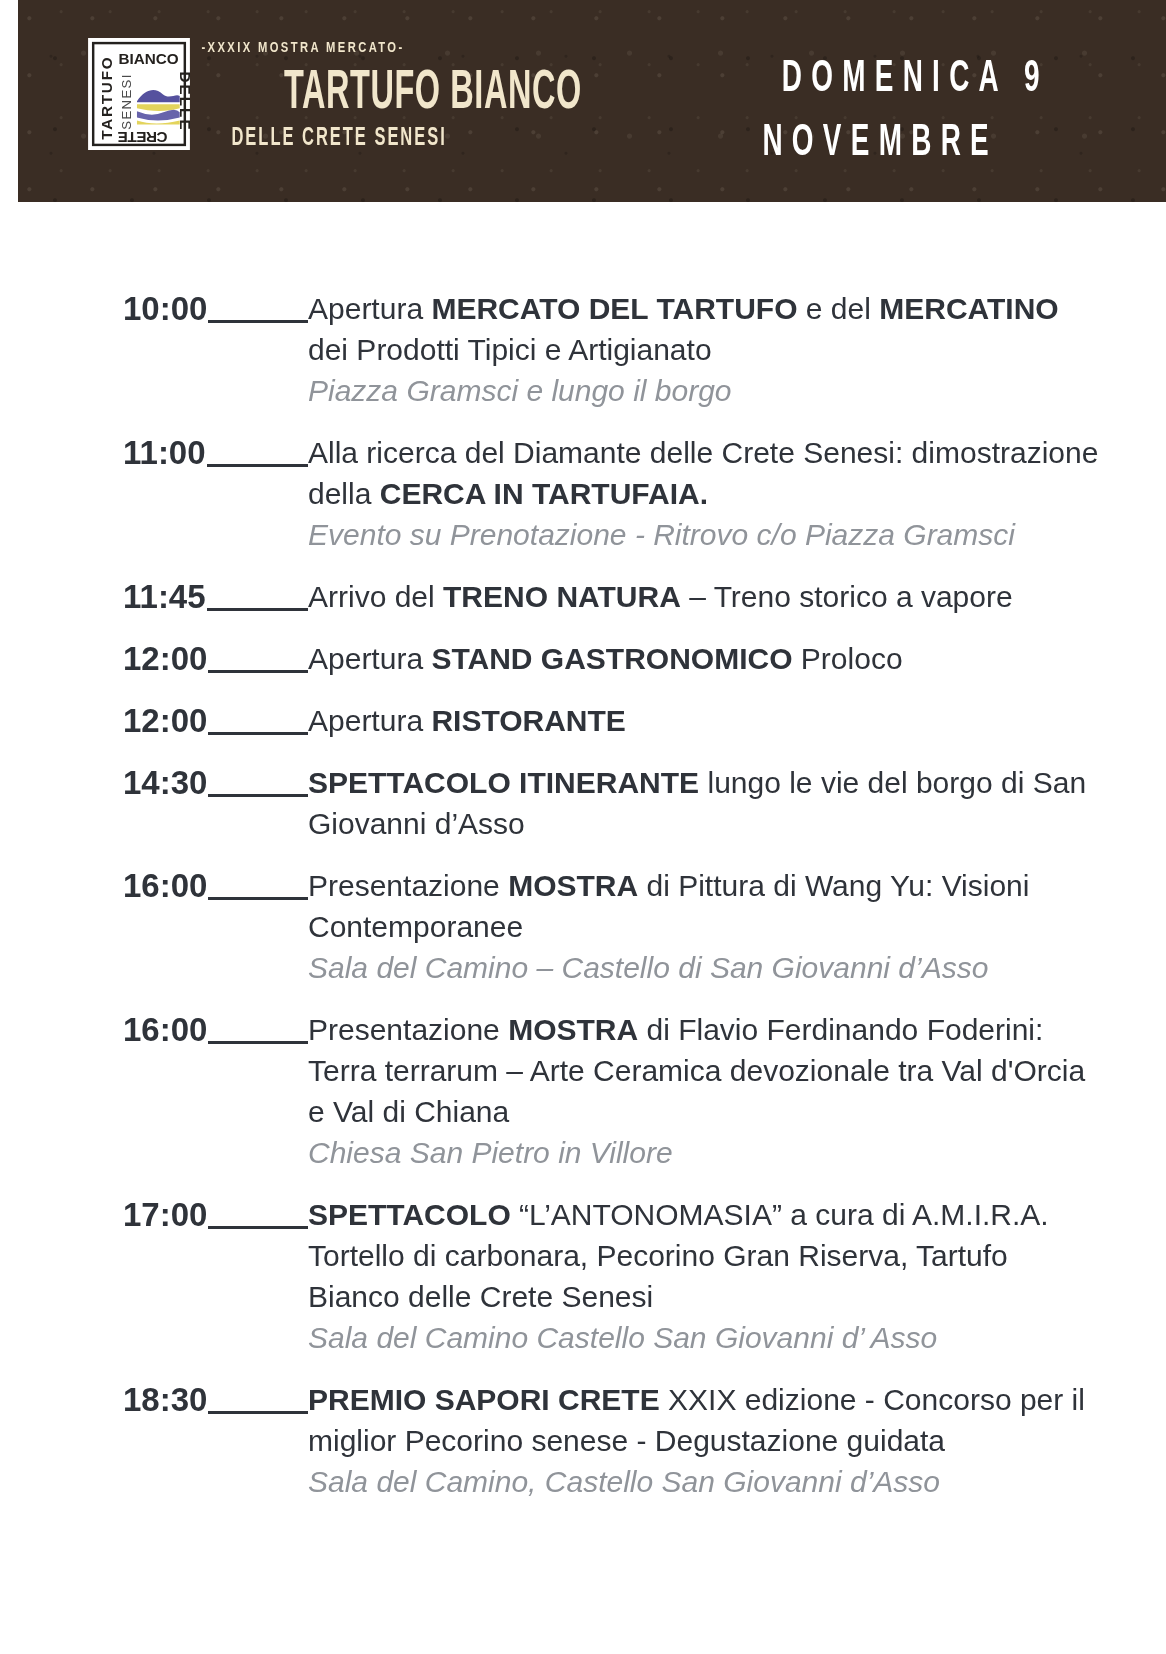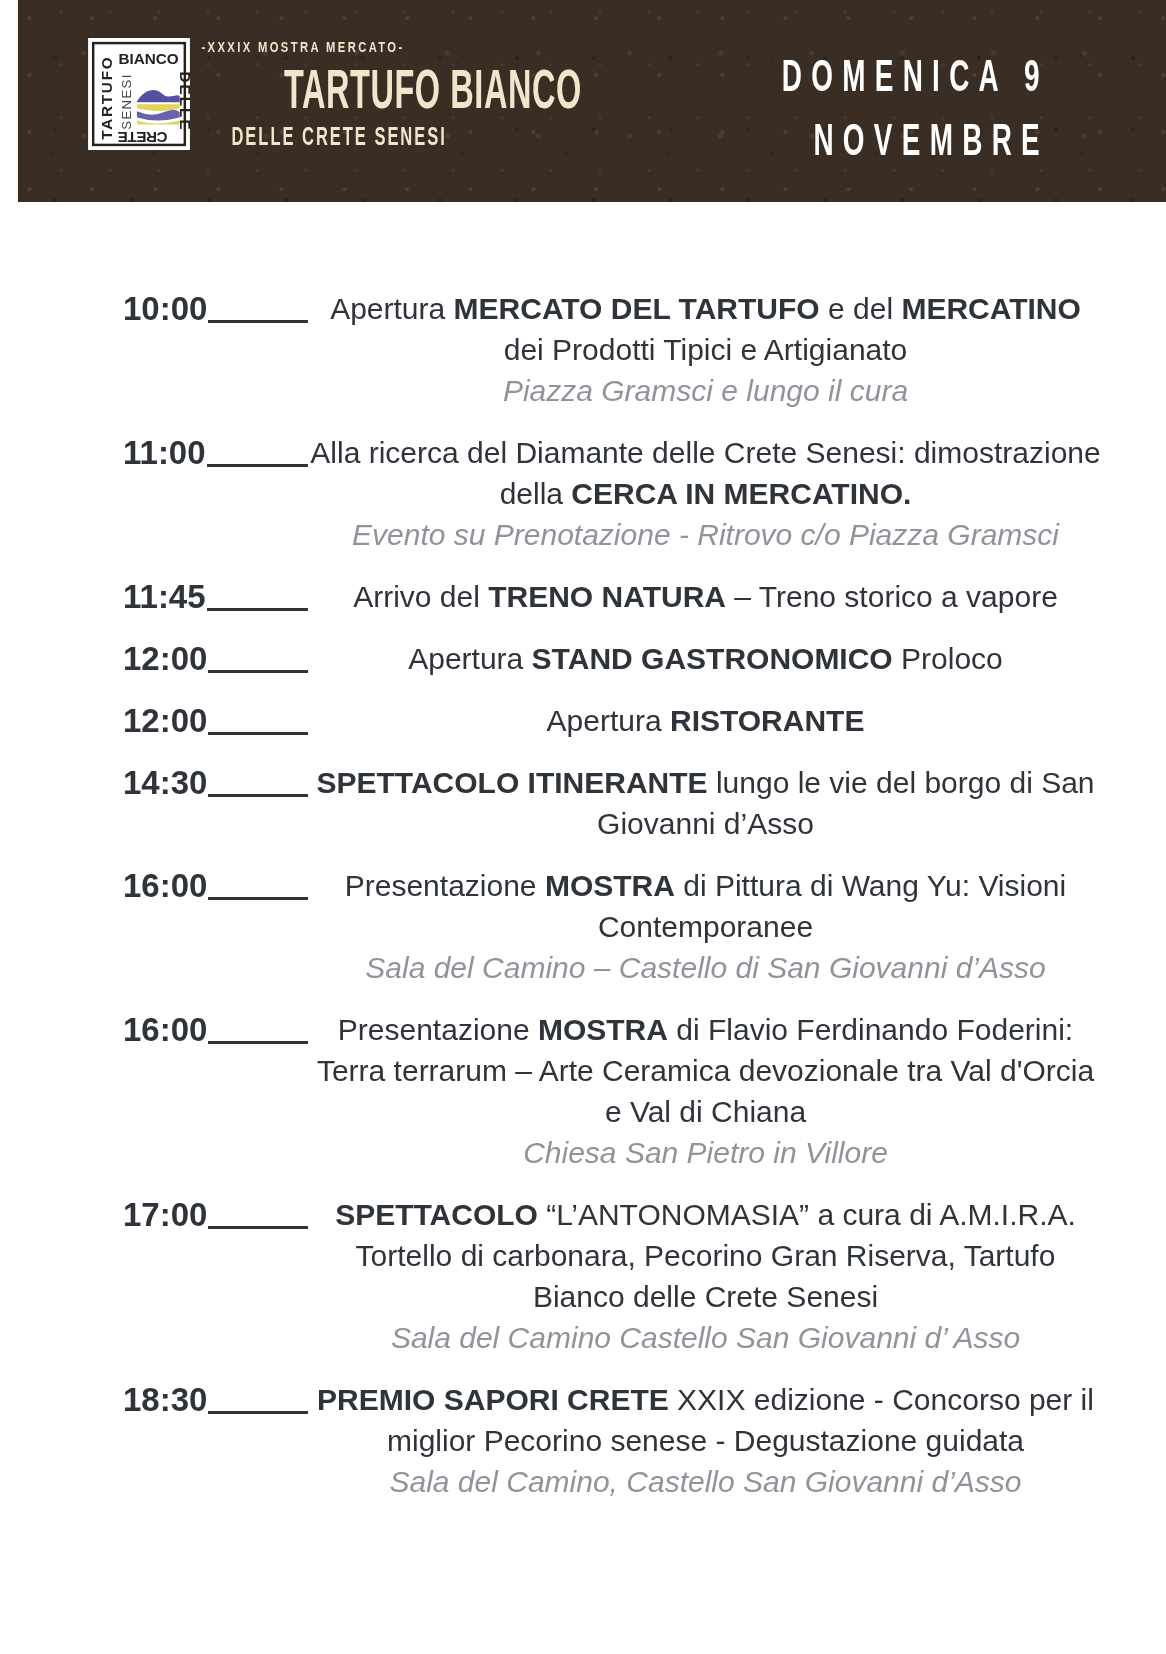--- a/index.html
+++ b/index.html
@@ -35,34 +35,34 @@
   }
   .title-row span{
     transform:scaleX(.58);transform-origin:center;
     color:var(--cream);font-size:56px;font-weight:800;letter-spacing:1px;line-height:62px;
   }
   .subtitle-row span{
     transform:scaleX(.66);transform-origin:center;
     color:var(--cream);font-size:25px;font-weight:800;letter-spacing:3px;line-height:32px;
   }
   .date-block{position:absolute;right:132px;top:44px;}
-  .date-line{display:flex;justify-content:flex-end;white-space:nowrap;}
+  .date-line{display:flex;justify-content:flex-start;white-space:nowrap;}
   .date-line span{
     transform:scaleX(.62);transform-origin:100% 50%;
     color:var(--white);font-size:45px;font-weight:800;letter-spacing:15px;margin-right:-15px;
     line-height:64px;
   }
 
   
   .schedule{padding:86px 52px 0 105px;}
   .event{display:flex;margin-bottom:21px;}
   .time-wrap{flex:0 0 185px;display:flex;align-items:flex-end;height:41px;justify-content:space-between;}
   .time{font-size:33px;font-weight:800;line-height:41px;color:var(--ink);}
   .leader{flex:1;height:0;border-bottom:3px solid var(--ink);margin-bottom:6px;margin-left:1px;}
-  .content{flex:1;max-width:795px;text-align:center;}
+  .content{flex:1;max-width:795px;}
   .desc{margin:0;font-size:30px;line-height:41px;color:var(--ink);}
   .desc strong{font-weight:800;}
   .loc{margin:0;font-style:italic;font-size:30px;line-height:41px;color:var(--muted);}
 </style>
 </head>
 <body>
 
 <div class="page">
 
   <header class="hdr">
@@ -107,31 +107,31 @@
   </header>
 
   <main class="schedule">
     <section class="event">
       <div class="time-wrap">
         <span class="time">10:00</span>
         <span class="leader"></span>
       </div>
       <div class="content">
         <p class="desc"><span>Apertura </span><strong>MERCATO DEL TARTUFO</strong><span> e del </span><strong>MERCATINO</strong><span> dei Prodotti Tipici e Artigianato</span></p>
-        <p class="loc">Piazza Gramsci e lungo il cura</p>
+        <p class="loc">Piazza Gramsci e lungo il borgo</p>
       </div>
     </section>
 
     <section class="event">
       <div class="time-wrap">
         <span class="time">11:00</span>
         <span class="leader"></span>
       </div>
       <div class="content">
-        <p class="desc"><span>Alla ricerca del Diamante delle Crete Senesi: dimostrazione della </span><strong>CERCA IN MERCATINO.</strong></p>
+        <p class="desc"><span>Alla ricerca del Diamante delle Crete Senesi: dimostrazione della </span><strong>CERCA IN TARTUFAIA.</strong></p>
         <p class="loc">Evento su Prenotazione - Ritrovo c/o Piazza Gramsci</p>
       </div>
     </section>
 
     <section class="event">
       <div class="time-wrap">
         <span class="time">11:45</span>
         <span class="leader"></span>
       </div>
       <div class="content">

